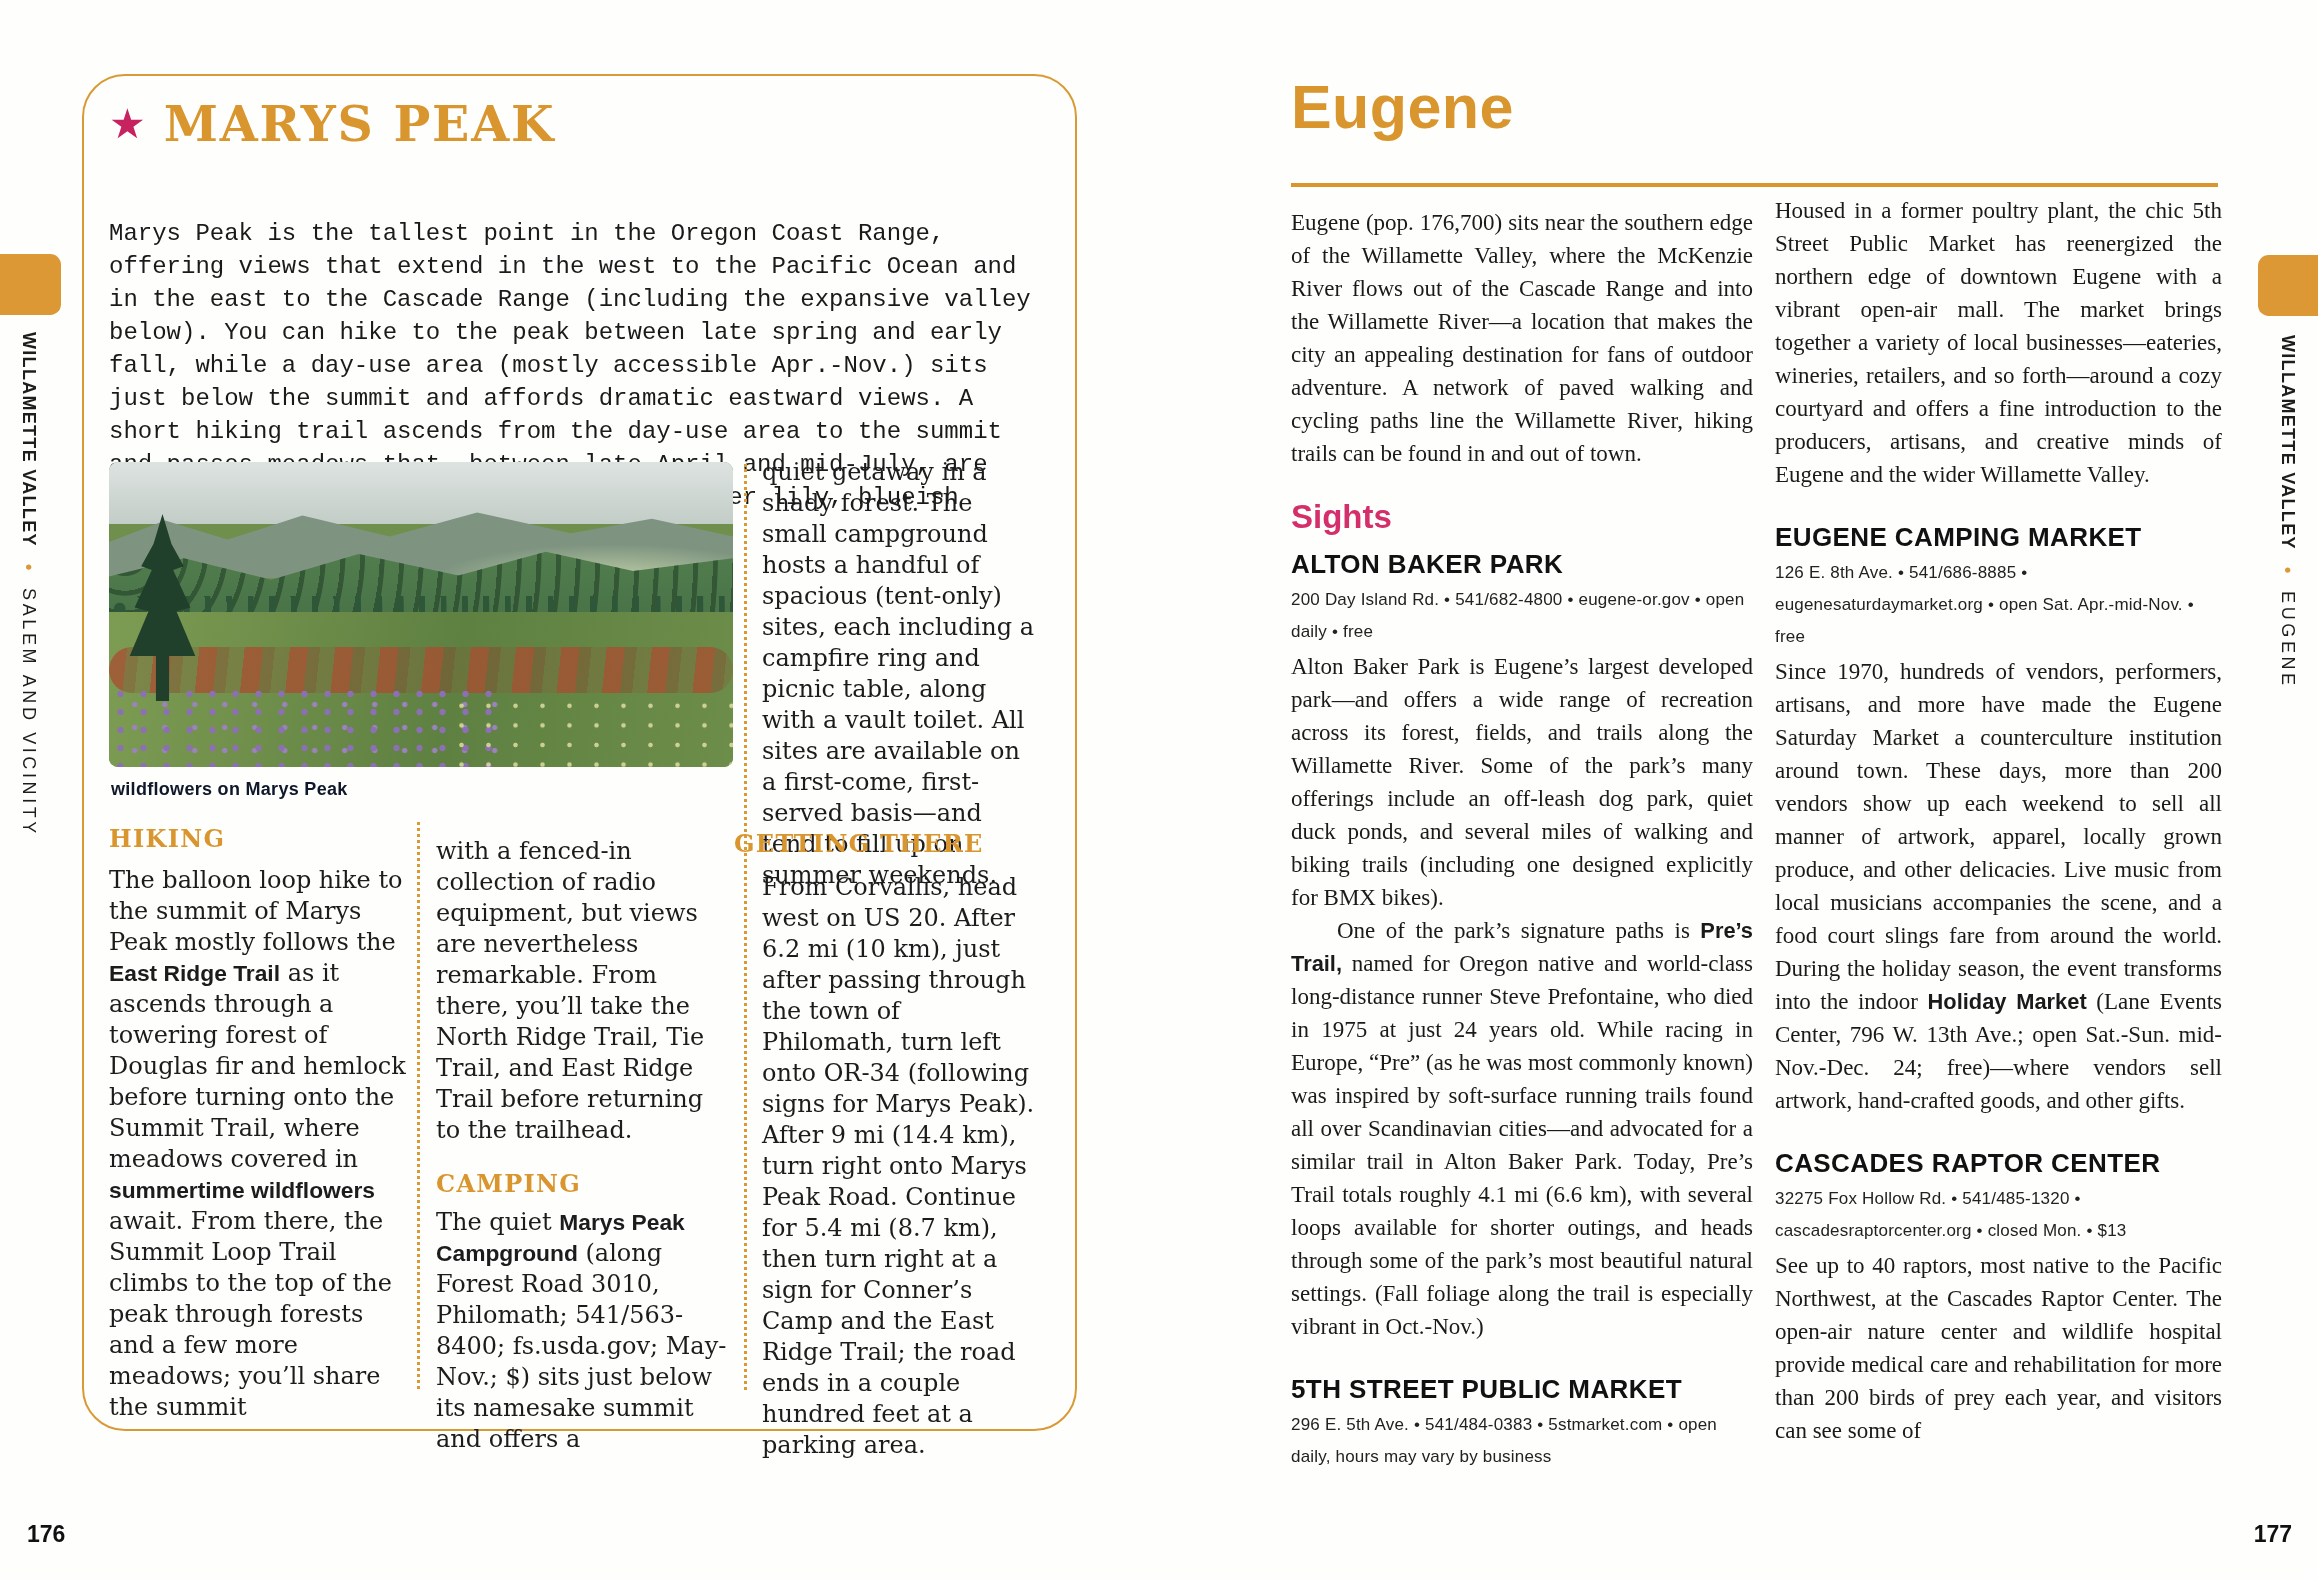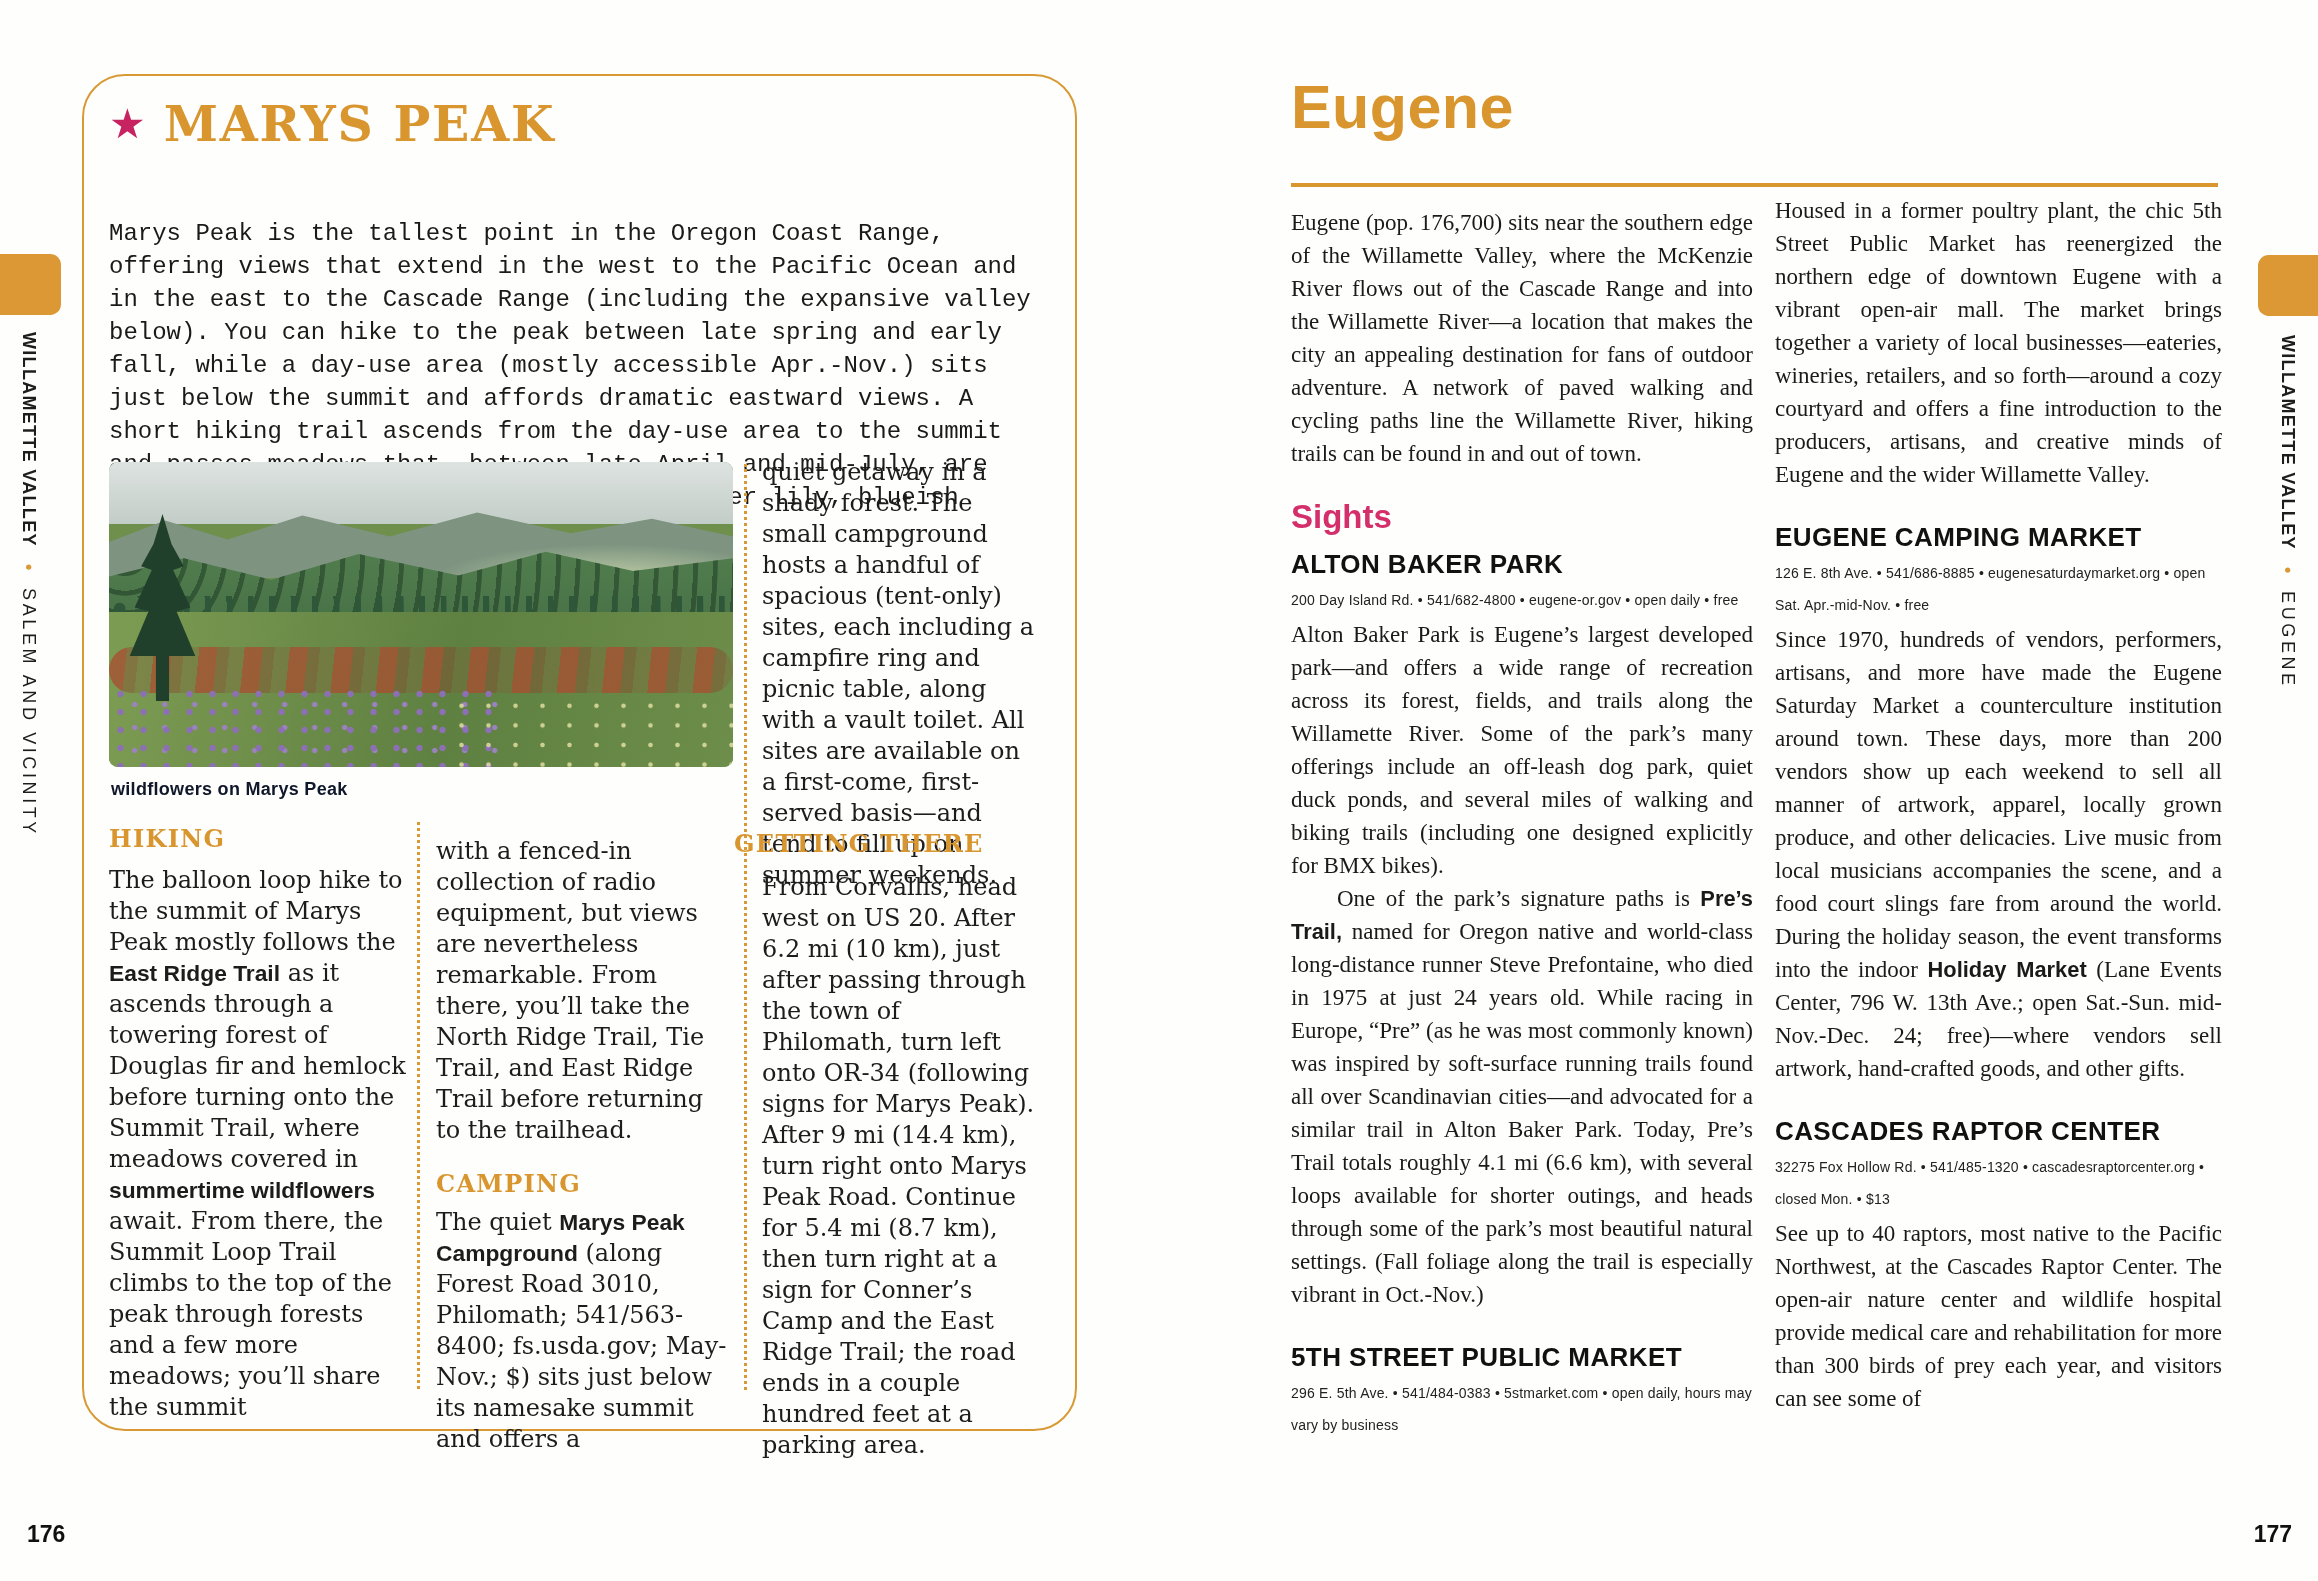--- a/index.html
+++ b/index.html
@@ -110,21 +110,21 @@
   .serifp.indent{text-indent:46px;}
   .sights{
     font-family:"Liberation Sans", sans-serif;font-weight:700;font-size:33px;color:#d42f6b;
     margin-top:29px;line-height:1.1;
   }
   .listing-name{
     font-family:"Liberation Sans", sans-serif;font-weight:700;font-size:26px;color:#111;
     letter-spacing:0.4px;margin-top:12.5px;line-height:1.25;
   }
   .listing-details{
-    font-family:"Liberation Sans", sans-serif;font-weight:400;font-size:14px;color:#222;
+    font-family:"Liberation Sans", sans-serif;font-weight:400;font-size:17px;color:#222;
     line-height:32px;text-align:left;margin-top:3.6px;letter-spacing:0.2px;
   }
   .gap-lg{margin-top:30px;}
   .body-first{margin-top:1.8px;}
 </style>
 </head>
 <body>
 
 <div class="abs tab-block left"></div>
 <div class="abs tab-text left">
@@ -198,18 +198,18 @@
 
 <div class="abs eu-col r">
   <p class="serifp">Housed in a former poultry plant, the chic 5th Street Public Market has reenergized the northern edge of downtown Eugene with a vibrant open-air mall. The market brings together a variety of local businesses—eateries, wineries, retailers, and so forth—around a cozy courtyard and offers a fine introduction to the producers, artisans, and creative minds of Eugene and the wider Willamette Valley.</p>
 
   <div class="listing-name gap-lg">EUGENE CAMPING MARKET</div>
   <p class="listing-details">126 E. 8th Ave. • 541/686-8885 • eugenesaturdaymarket.org • open Sat. Apr.-mid-Nov. • free</p>
   <p class="serifp body-first"><span>Since 1970, hundreds of vendors, performers, artisans, and more have made the Eugene Saturday Market a counterculture institution around town. These days, more than 200 vendors show up each weekend to sell all manner of artwork, apparel, locally grown produce, and other delicacies. Live music from local musicians accompanies the scene, and a food court slings fare from around the world. During the holiday season, the event transforms into the indoor </span><b>Holiday Market</b><span> (Lane Events Center, 796 W. 13th Ave.; open Sat.-Sun. mid-Nov.-Dec. 24; free)—where vendors sell artwork, hand-crafted goods, and other gifts.</span></p>
 
   <div class="listing-name gap-lg">CASCADES RAPTOR CENTER</div>
   <p class="listing-details">32275 Fox Hollow Rd. • 541/485-1320 • cascadesraptorcenter.org • closed Mon. • $13</p>
-  <p class="serifp body-first">See up to 40 raptors, most native to the Pacific Northwest, at the Cascades Raptor Center. The open-air nature center and wildlife hospital provide medical care and rehabilitation for more than 300 birds of prey each year, and visitors can see some of</p>
+  <p class="serifp body-first">See up to 40 raptors, most native to the Pacific Northwest, at the Cascades Raptor Center. The open-air nature center and wildlife hospital provide medical care and rehabilitation for more than 200 birds of prey each year, and visitors can see some of</p>
 </div>
 
 <div class="abs pagenum left">176</div>
 <div class="abs pagenum right">177</div>
 
 
 </body></html>

